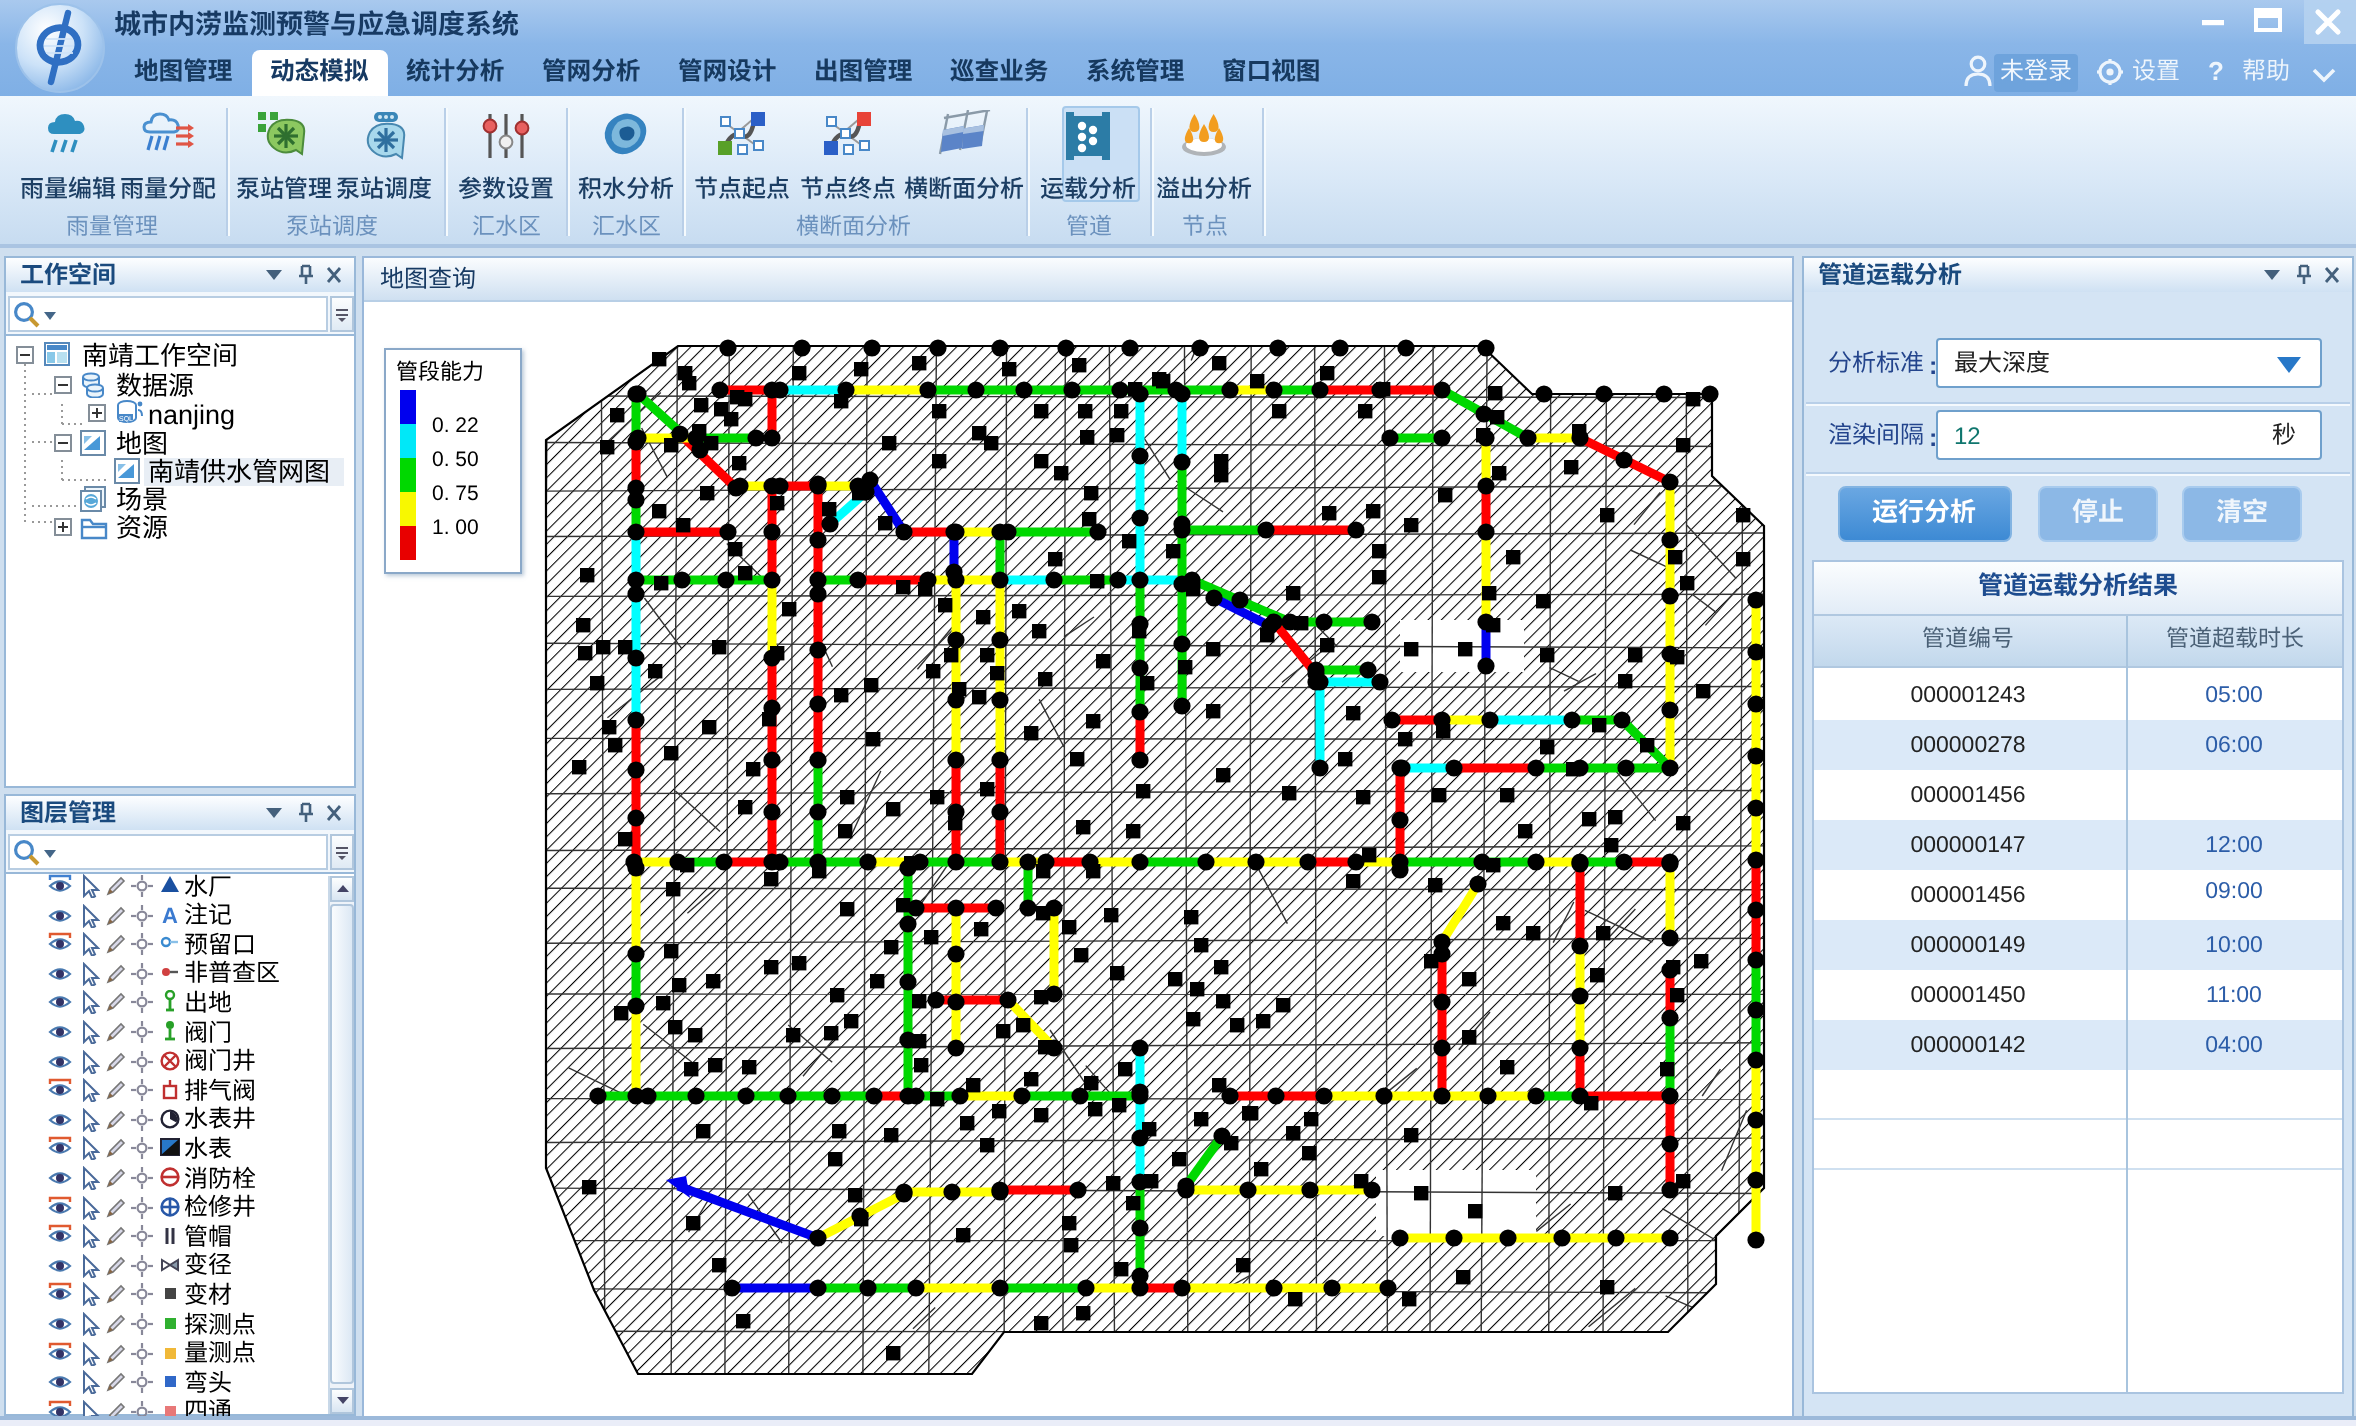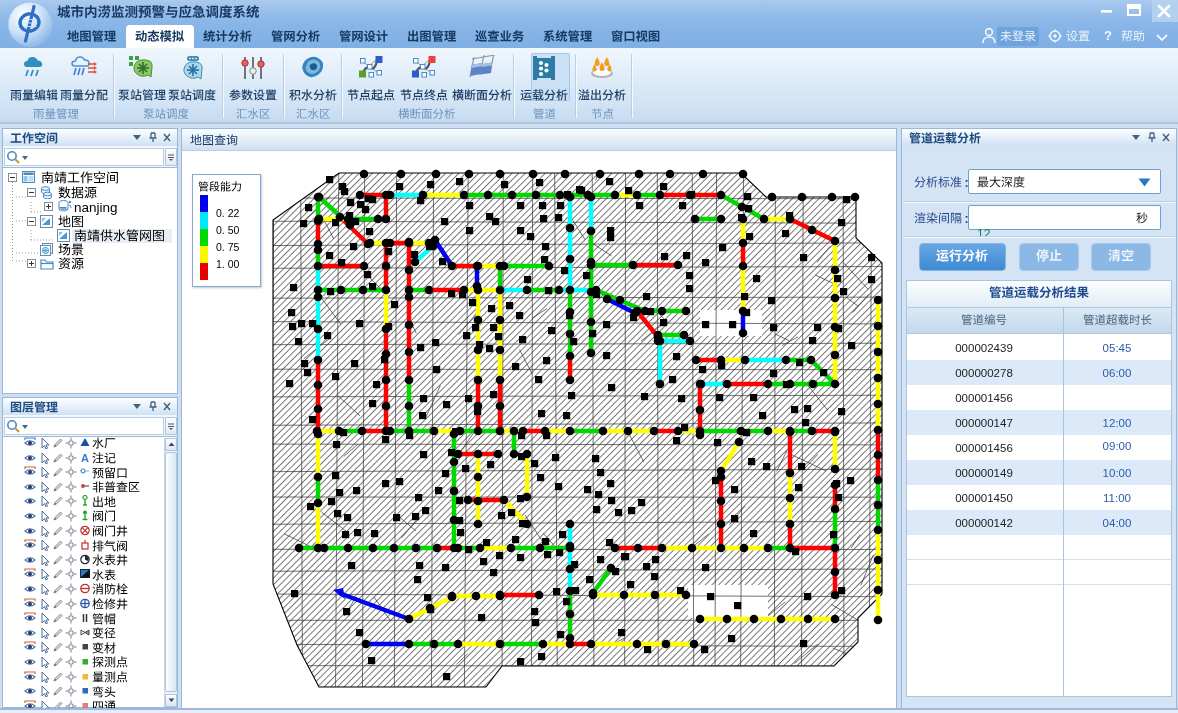--- a/index.html
+++ b/index.html
@@ -2134,21 +2134,21 @@
     <div style="position:absolute;left:914.0px;top:211.0px;width:48.0px;height:13.2px"><svg width="48.0" height="13.2" viewBox="0 0 48.0 13.2" style="overflow:visible">
         <g fill="#23448c" transform="translate(0,10.44) scale(0.01200,-0.01200)">
           <use href="#g156r" x="0"></use>
           <use href="#g157r" x="1000"></use>
           <use href="#g101r" x="2000"></use>
           <use href="#g158r" x="3000"></use>
         </g>
       </svg></div>
     <div style="position:absolute;left:964.5px;top:211.5px;font:bold 12.5px 'Liberation Sans', sans-serif;color:#23448c;white-space:nowrap;">:</div>
     <div style="position:absolute;left:968px;top:205px;width:193px;height:25px;background:#fff;border:1px solid #6fa0cc;border-radius:2px"></div>
-    <div style="position:absolute;left:977.0px;top:211.0px;font:normal 12.0px 'Liberation Sans', sans-serif;color:#0f766e;white-space:nowrap;margin-top:16px;">12</div>
+    <div style="position:absolute;left:977.0px;top:211.0px;font:normal 12.0px 'Liberation Sans', sans-serif;color:#0f766e;white-space:nowrap;">12</div>
     <div style="position:absolute;left:1136.0px;top:211.0px;width:12.0px;height:13.2px"><svg width="12.0" height="13.2" viewBox="0 0 12.0 13.2" style="overflow:visible">
         <g fill="#222" transform="translate(0,10.44) scale(0.01200,-0.01200)">
           <use href="#g159r" x="0"></use>
         </g>
       </svg></div>
     <div style="position:absolute;left:903px;top:236px;width:272px;height:1px;background:#b8cfe8"></div>
     <div style="position:absolute;left:903px;top:237px;width:272px;height:1px;background:#f4f9fd"></div>
     <div style="position:absolute;left:919px;top:243px;width:87px;height:28px;background:linear-gradient(#5medium,#3d8ad4);background:linear-gradient(#6aa7e2,#3d8ad4);border:1px solid #83b4e2;border-radius:4px"></div>
     <div style="position:absolute;left:936.0px;top:249.0px;width:52.0px;height:14.3px"><svg width="52.0" height="14.3" viewBox="0 0 52.0 14.3" style="overflow:visible">
         <g fill="#fff" transform="translate(0,11.31) scale(0.01300,-0.01300)">
@@ -2198,22 +2198,22 @@
     <div style="position:absolute;left:1082.5px;top:313.0px;width:69.0px;height:12.7px"><svg width="69.0" height="12.7" viewBox="0 0 69.0 12.7" style="overflow:visible">
         <g fill="#4a6076" transform="translate(0,10.01) scale(0.01150,-0.01150)">
           <use href="#g45r" x="0"></use>
           <use href="#g59r" x="1000"></use>
           <use href="#g168r" x="2000"></use>
           <use href="#g169r" x="3000"></use>
           <use href="#g170r" x="4000"></use>
           <use href="#g171r" x="5000"></use>
         </g>
       </svg></div>
-    <div style="position:absolute;left:984.0px;top:341.5px;font:normal 11.5px 'Liberation Sans', sans-serif;color:#222;white-space:nowrap;transform:translateX(-50%);">000002439</div>
-    <div style="position:absolute;left:1117.0px;top:341.5px;font:normal 11.5px 'Liberation Sans', sans-serif;color:#2c5da8;white-space:nowrap;transform:translateX(-50%);">05:45</div>
+    <div style="position:absolute;left:984.0px;top:341.5px;font:normal 11.5px 'Liberation Sans', sans-serif;color:#222;white-space:nowrap;transform:translateX(-50%);">000001243</div>
+    <div style="position:absolute;left:1117.0px;top:341.5px;font:normal 11.5px 'Liberation Sans', sans-serif;color:#2c5da8;white-space:nowrap;transform:translateX(-50%);">05:00</div>
     <div style="position:absolute;left:907px;top:360px;width:264px;height:25px;background:#dbe9f8"></div>
     <div style="position:absolute;left:984.0px;top:366.5px;font:normal 11.5px 'Liberation Sans', sans-serif;color:#222;white-space:nowrap;transform:translateX(-50%);">000000278</div>
     <div style="position:absolute;left:1117.0px;top:366.5px;font:normal 11.5px 'Liberation Sans', sans-serif;color:#2c5da8;white-space:nowrap;transform:translateX(-50%);">06:00</div>
     <div style="position:absolute;left:984.0px;top:391.5px;font:normal 11.5px 'Liberation Sans', sans-serif;color:#222;white-space:nowrap;transform:translateX(-50%);">000001456</div>
     <div style="position:absolute;left:1117.0px;top:391.5px;font:normal 11.5px 'Liberation Sans', sans-serif;color:#2c5da8;white-space:nowrap;transform:translateX(-50%);margin-top:28px;">07:00</div>
     <div style="position:absolute;left:907px;top:410px;width:264px;height:25px;background:#dbe9f8"></div>
     <div style="position:absolute;left:984.0px;top:416.5px;font:normal 11.5px 'Liberation Sans', sans-serif;color:#222;white-space:nowrap;transform:translateX(-50%);">000000147</div>
     <div style="position:absolute;left:1117.0px;top:416.5px;font:normal 11.5px 'Liberation Sans', sans-serif;color:#2c5da8;white-space:nowrap;transform:translateX(-50%);">12:00</div>
     <div style="position:absolute;left:984.0px;top:441.5px;font:normal 11.5px 'Liberation Sans', sans-serif;color:#222;white-space:nowrap;transform:translateX(-50%);">000001456</div>
     <div style="position:absolute;left:1117.0px;top:440px;font:normal 11.5px 'Liberation Sans', sans-serif;color:#2c5da8;white-space:nowrap;transform:translateX(-50%);">09:00</div>

